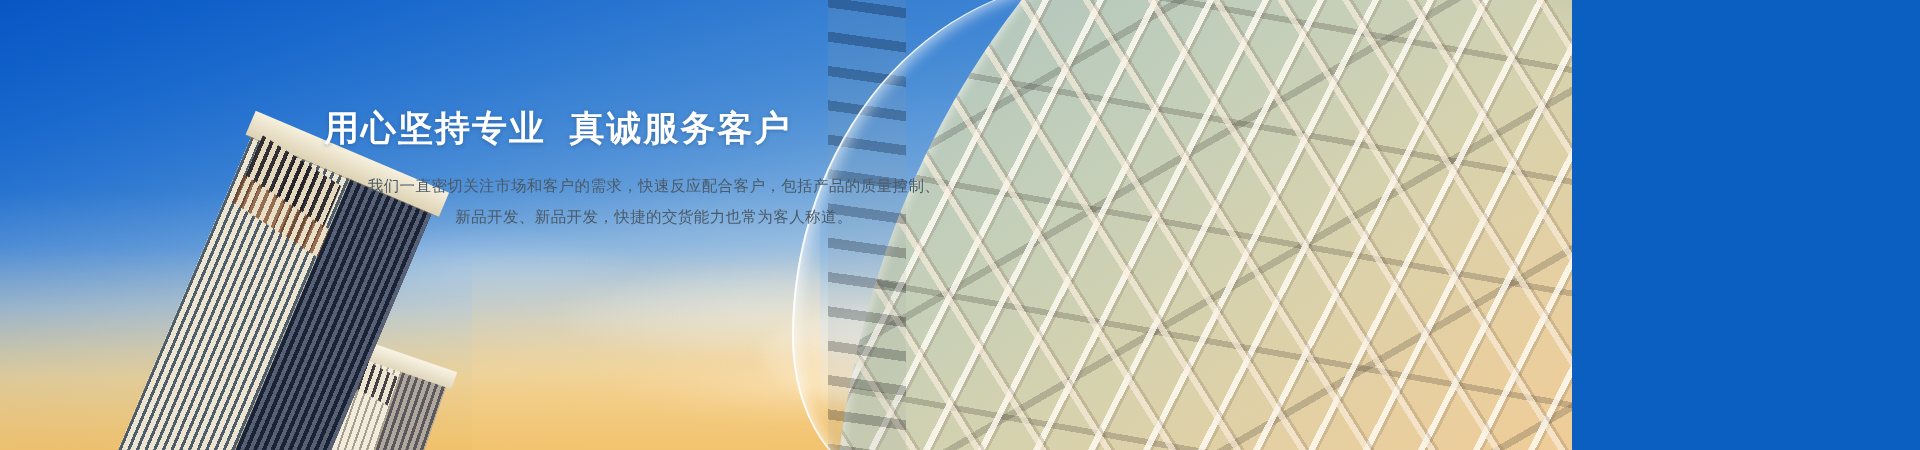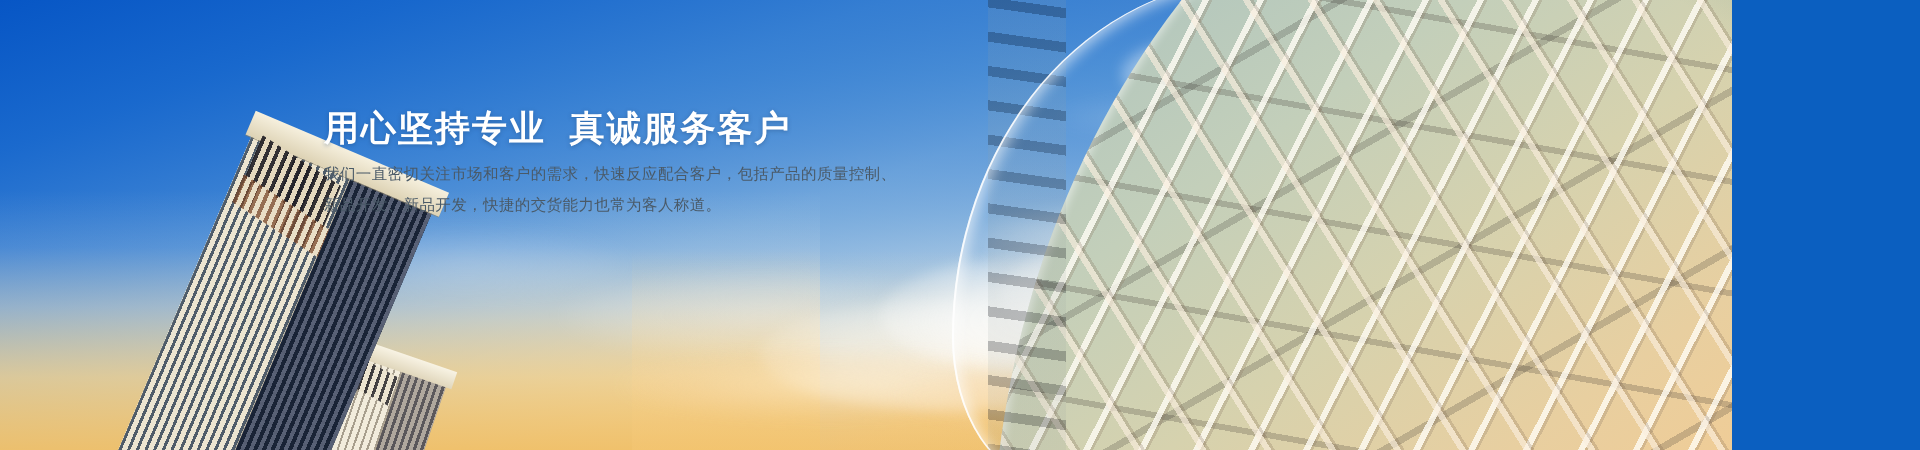--- a/index.html
+++ b/index.html
@@ -6,21 +6,21 @@
   html, body {
     width:1920px; height:450px;
     overflow:hidden;
     background:#0b5fc0;
     font-family:"Liberation Sans","DejaVu Sans",sans-serif;
   }
 
   
   .banner {
     position:relative;
-    width:1732px; height:450px;
+    width:1572px; height:450px;
     overflow:hidden;
   }
 
   
   .sky {
     position:absolute; inset:0;
     background:
       linear-gradient(160deg,
         rgba(7,86,197,1) 0%,
         rgba(24,104,205,0.96) 14%,
@@ -320,25 +320,26 @@
   .headline {
     font-size:35px;
     font-weight:bold;
     color:#ffffff;
     letter-spacing:2px;
     line-height:1.25;
     white-space:pre;
     text-shadow:0 1px 4px rgba(30,70,120,.45);
   }
   .subcopy {
-    margin-top:8px;
+    margin-top:20px;
     font-size:15.5px;
     color:#4a5a68;
     line-height:2.0;
     letter-spacing:.4px;
+    text-align:center;
   }
   .subcopy-line { display:block; white-space:pre; }
 </style>
 </head>
 <body>
 
 <div class="banner">
 
   <div class="sky"></div>
   <div class="sky-warm-left"></div>

